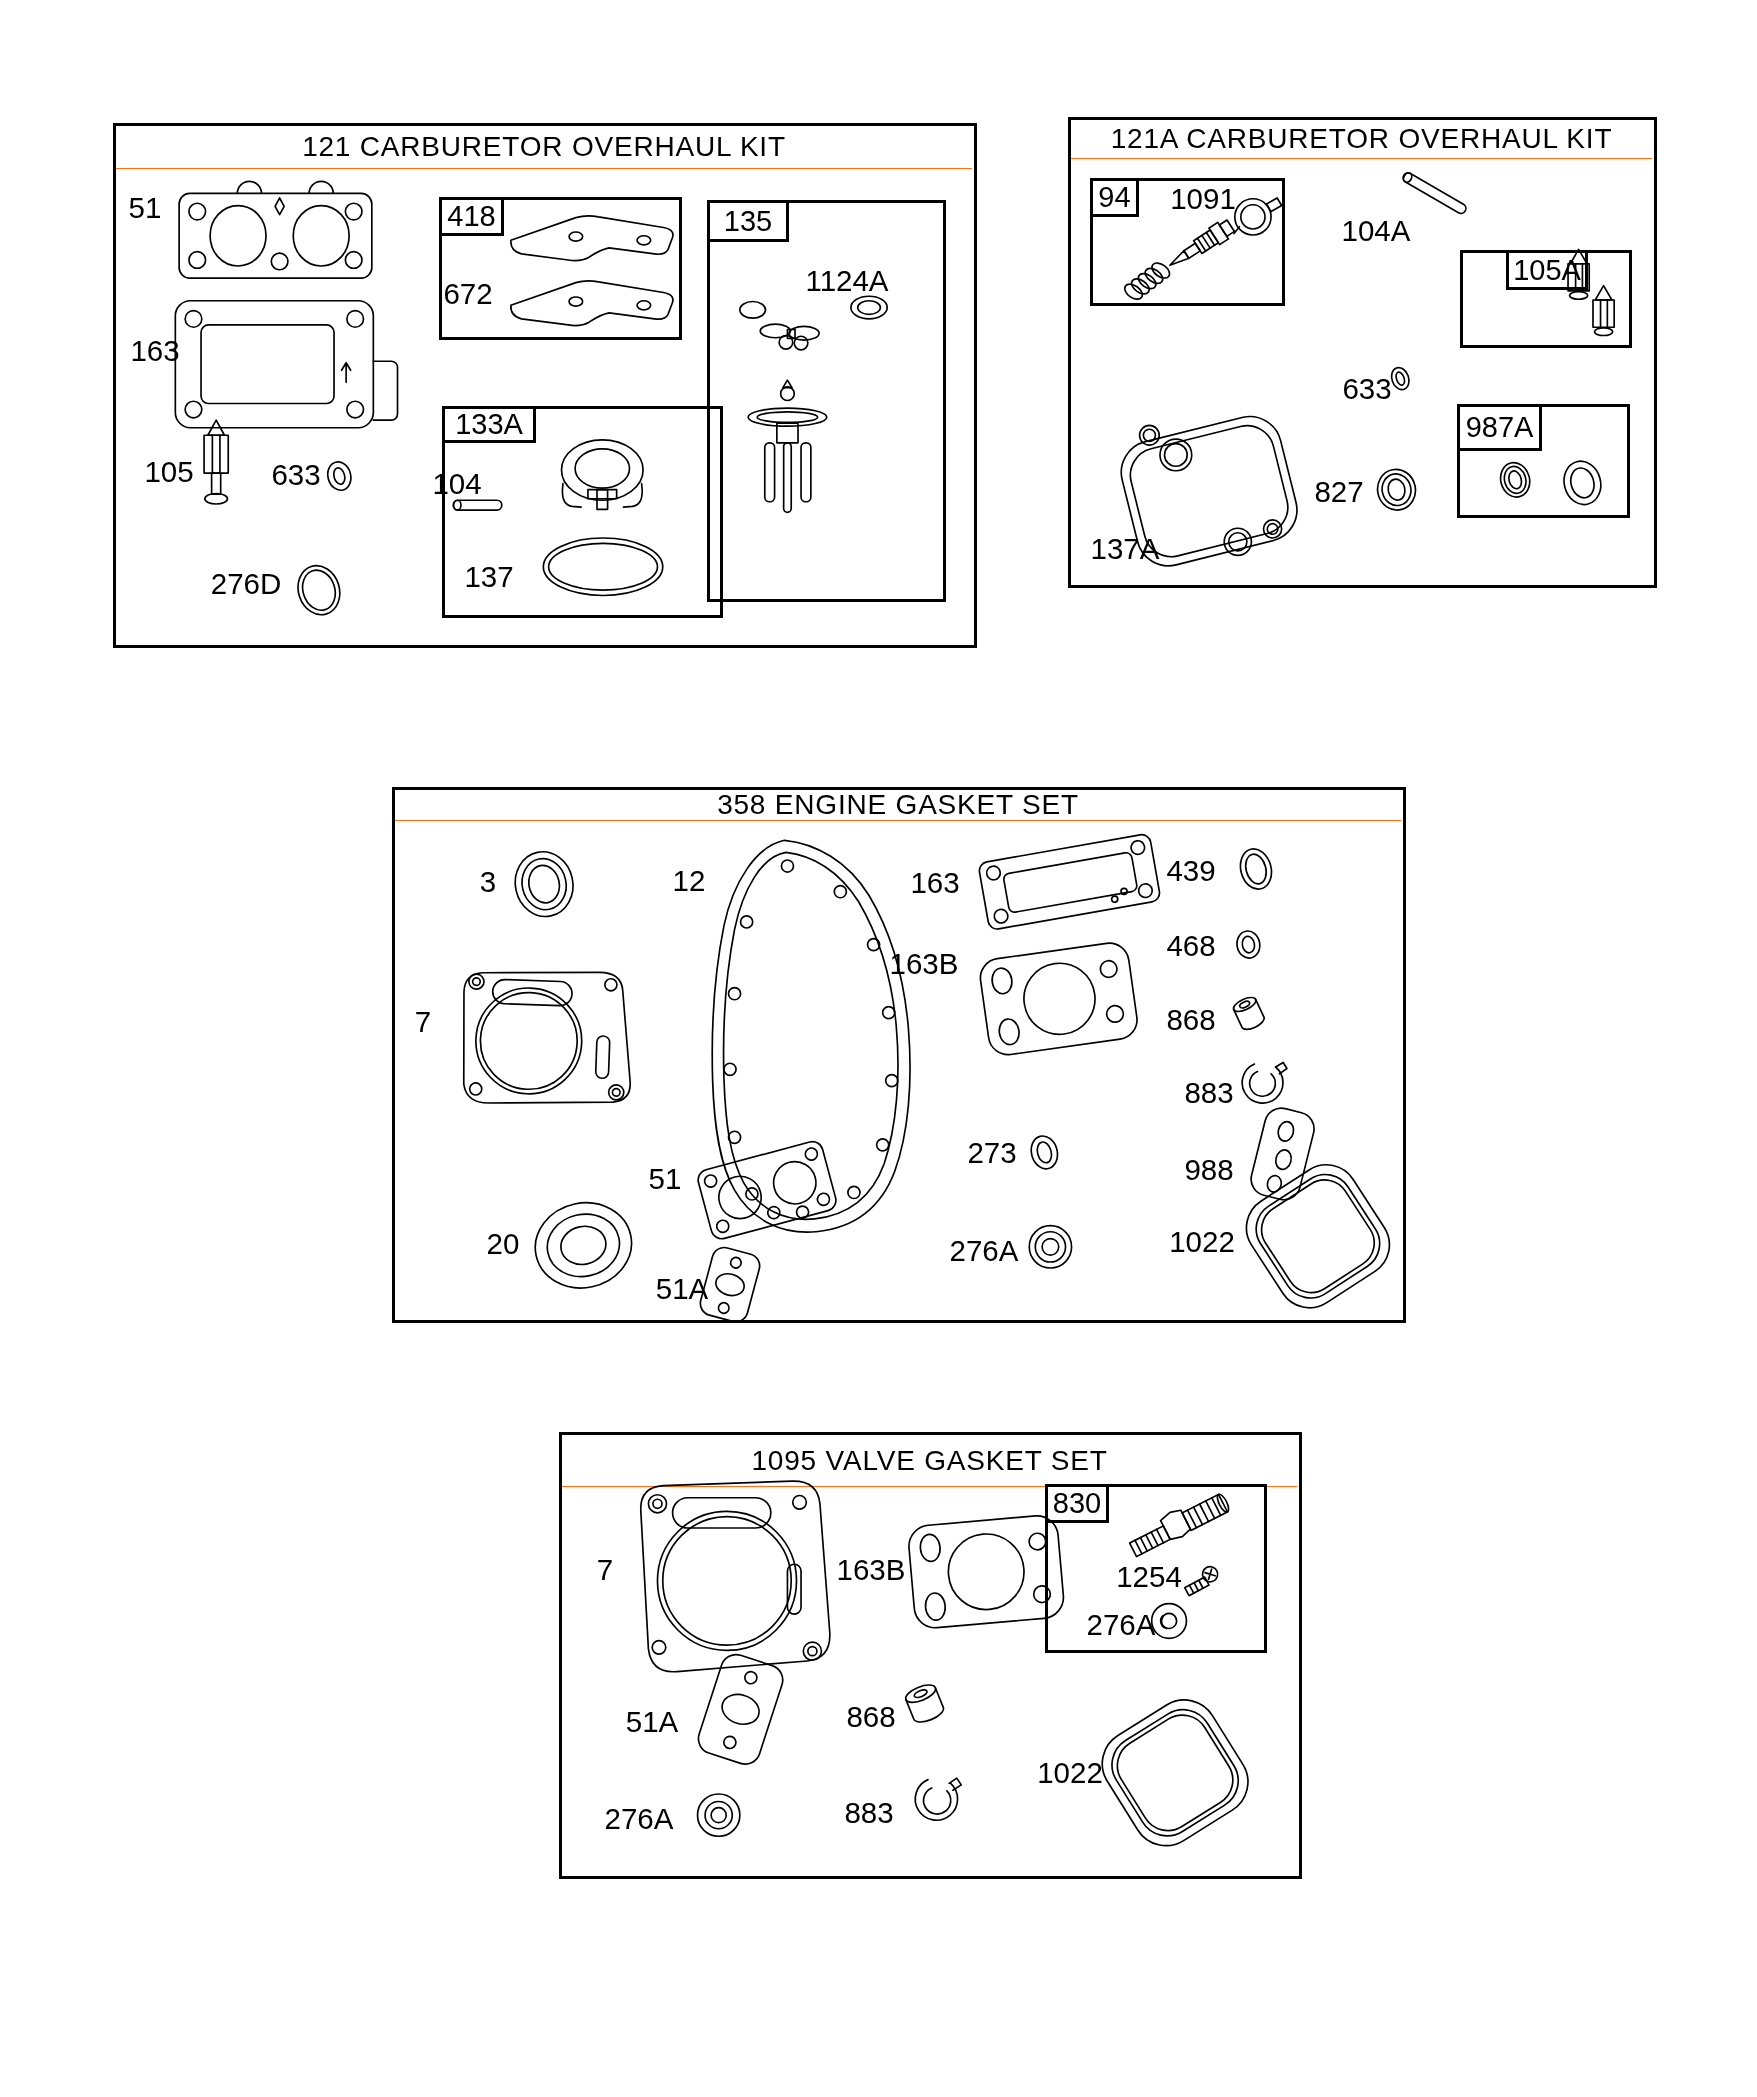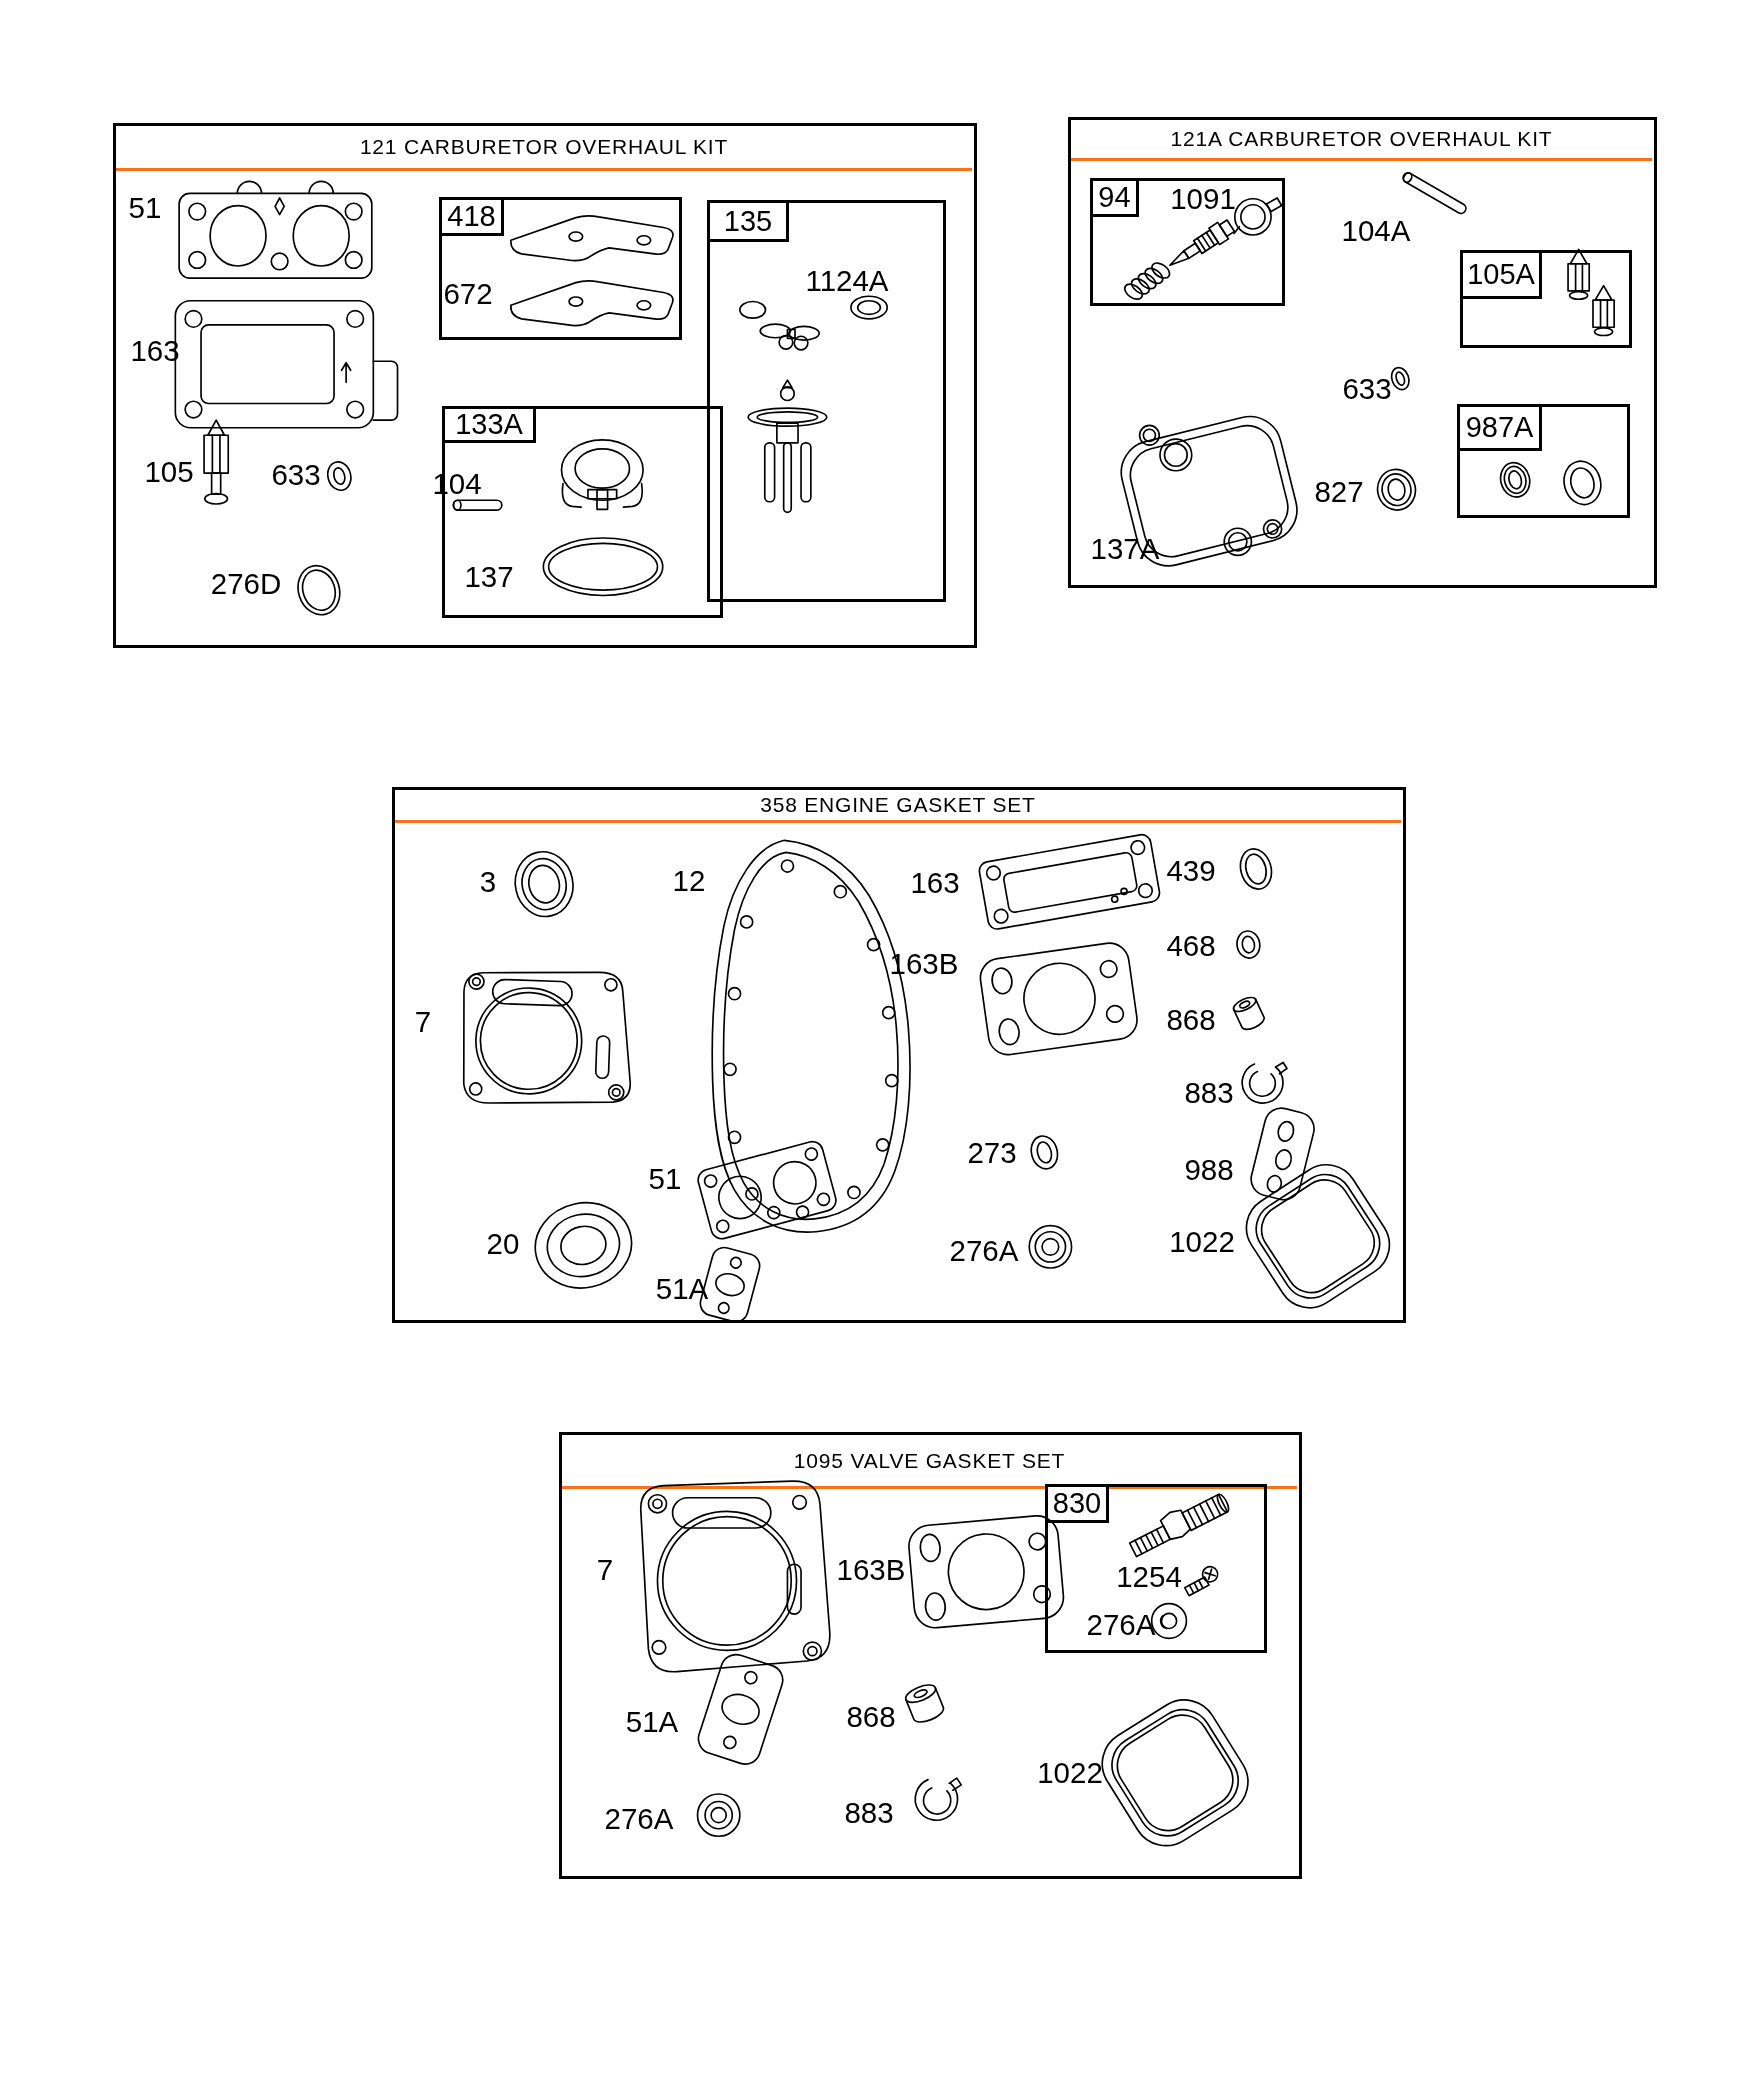--- a/index.html
+++ b/index.html
@@ -1,21 +1,21 @@
 <!DOCTYPE html>
 <html style="font-size:12px"><head>
 <meta charset="utf-8">
 <style>
   html,body{margin:0;padding:0;background:#ffffff;}
   .page{position:relative;width:1757px;height:2097px;background:#ffffff;
         font-family:"Liberation Sans",sans-serif;color:#000;overflow:hidden;}
   .section{position:absolute;border:3px solid #000;box-sizing:border-box;background:transparent;}
-  .sec-header{position:absolute;left:0;top:0;right:2px;border-bottom:3px solid #f97316;
+  .sec-header{position:absolute;left:0;top:0;right:2px;border-bottom:1px solid #f97316;
         display:flex;align-items:center;justify-content:center;
-        font-size:21px;letter-spacing:0.8px;white-space:nowrap;}
+        font-size:28px;letter-spacing:0.8px;white-space:nowrap;}
   .kit{position:absolute;border:3px solid #000;box-sizing:border-box;background:transparent;}
   .kit-tag{position:absolute;left:-3px;top:-3px;border:3px solid #000;background:#fff;
         display:flex;align-items:center;justify-content:center;
         font-size:29px;box-sizing:border-box;white-space:nowrap;}
   .plabel{position:absolute;transform:translate(-50%,-50%);font-size:29.5px;white-space:nowrap;}
   svg.art{position:absolute;left:0;top:0;pointer-events:none;}
   svg.art *{stroke:#000;stroke-width:2.2;fill:none;stroke-linejoin:round;stroke-linecap:round;}
 </style>
 </head>
 <body>
@@ -49,21 +49,21 @@
   <div class="kit" style="left:707px;top:200px;width:239px;height:402px;">
     <div class="kit-tag" style="width:82px;height:42px;">135</div>
   </div>
 
 
   <div class="kit" style="left:1090px;top:178px;width:195px;height:128px;">
     <div class="kit-tag" style="width:49px;height:39px;">94</div>
   </div>
 
   <div class="kit" style="left:1460px;top:250px;width:172px;height:98px;">
-    <div class="kit-tag" style="width:82px;height:49px;">105A</div>
+    <div class="kit-tag" style="width:82px;height:40px;margin-left:46px;">105A</div>
   </div>
 
   <div class="kit" style="left:1457px;top:404px;width:173px;height:114px;">
     <div class="kit-tag" style="width:85px;height:47px;">987A</div>
   </div>
 
   <div class="kit" style="left:1045px;top:1484px;width:222px;height:169px;">
     <div class="kit-tag" style="width:64px;height:39px;">830</div>
   </div>
 

